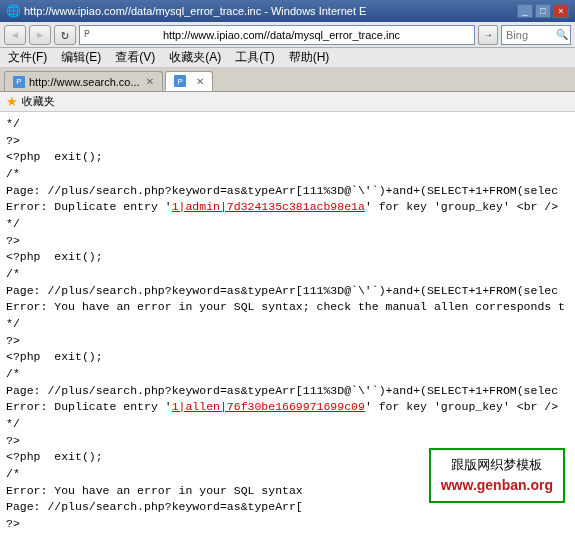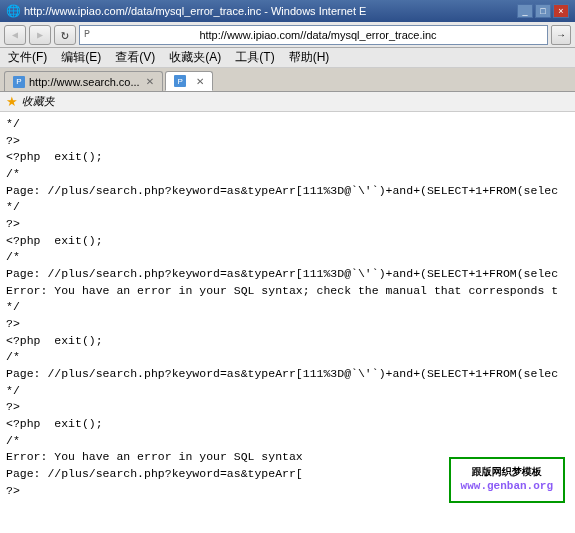--- a/index.html
+++ b/index.html
@@ -193,21 +193,21 @@
       align-items: center;
       height: 20px;
       font-family: Arial, sans-serif;
       font-size: 11px;
     }
     .favorites-star {
       color: #f0a000;
       margin-right: 4px;
       font-size: 13px;
     }
-    .favorites-text { color: #000; font-style: italic; }
+    .favorites-text { color: #000; }
 
     
     .content-area {
       background: #fff;
       padding: 4px 6px;
       overflow-y: auto;
       height: calc(533px - 22px - 26px - 20px - 24px - 20px);
       font-family: 'Courier New', Courier, monospace;
       font-size: 11.5px;
       line-height: 1.45;
@@ -223,27 +223,27 @@
       bottom: 30px;
       right: 10px;
       border: 2px solid #009900;
       padding: 6px 10px;
       background: rgba(255,255,255,0.85);
       text-align: center;
     }
     .watermark-line1 {
       color: #000;
       font-family: Arial, sans-serif;
-      font-size: 10px;
-      font-weight: bold;
+      font-size: 13px;
+      font-weight: normal;
     }
     .watermark-line2 {
-      color: #8b5cf6;
-      font-family: Liberation Mono, monospace;
-      font-size: 11px;
+      color: #b91c1c;
+      font-family: Liberation Sans, sans-serif;
+      font-size: 14px;
       font-weight: bold;
     }
     .watermark-bottom {
       color: #aaa;
       font-size: 10px;
       text-align: center;
       position: absolute;
       bottom: 10px;
       left: 0;
       right: 0;
@@ -264,20 +264,24 @@
 
 <div class="address-bar-area">
   <div class="nav-btn disabled">◀</div>
   <div class="nav-btn disabled">▶</div>
   <div class="nav-btn" style="font-size:13px;">↻</div>
   <div class="address-input-wrap">
     <span class="address-icon">P</span>
     <input class="address-input" type="text" value="http://www.ipiao.com//data/mysql_error_trace.inc" style="">
   </div>
   <div class="go-btn">→</div>
+  <div class="search-wrap">
+    <input class="search-input" type="text" placeholder="Bing" style="">
+    <span class="search-icon">🔍</span>
+  </div>
 </div>
 
 <div class="menu-bar">
   <span class="menu-item">文件(F)</span>
   <span class="menu-item">编辑(E)</span>
   <span class="menu-item">查看(V)</span>
   <span class="menu-item">收藏夹(A)</span>
   <span class="menu-item">工具(T)</span>
   <span class="menu-item">帮助(H)</span>
 </div>
@@ -298,31 +302,33 @@
   <span class="favorites-star">★</span>
   <span class="favorites-text">收藏夹</span>
 </div>
 
 <div class="content-area" style="position:relative;">
   <div class="line">*/</div>
   <div class="line">?&gt;</div>
   <div class="line">&lt;?php  exit();</div>
   <div class="line">/*</div>
   <div class="line">Page: //plus/search.php?keyword=as&amp;typeArr[111%3D@`\'`)+and+(SELECT+1+FROM(selec</div>
+  <div class="line">Error: Duplicate entry '<span class="error-link">1|admin|7d324135c381acb98e1a</span>' for key '<span>group_key</span>' &lt;br /&gt;</div>
   <div class="line">*/</div>
   <div class="line">?&gt;</div>
   <div class="line">&lt;?php  exit();</div>
   <div class="line">/*</div>
   <div class="line">Page: //plus/search.php?keyword=as&amp;typeArr[111%3D@`\'`)+and+(SELECT+1+FROM(selec</div>
-  <div class="line">Error: You have an error in your SQL syntax; check the manual <span>that</span> corresponds t</div>
+  <div class="line">Error: You have an error in your SQL syntax; check the manual <span>allen</span> corresponds t</div>
   <div class="line">*/</div>
   <div class="line">?&gt;</div>
   <div class="line">&lt;?php  exit();</div>
   <div class="line">/*</div>
   <div class="line">Page: //plus/search.php?keyword=as&amp;typeArr[111%3D@`\'`)+and+(SELECT+1+FROM(selec</div>
+  <div class="line">Error: Duplicate entry '<span class="error-link">1|allen|76f30be1669971699c09</span>' for key '<span>group_key</span>' &lt;br /&gt;</div>
   <div class="line">*/</div>
   <div class="line">?&gt;</div>
   <div class="line">&lt;?php  exit();</div>
   <div class="line">/*</div>
   <div class="line">Error: You have an error in your SQL syntax</div>
   <div class="line">Page: //plus/search.php?keyword=as&amp;typeArr[</div>
   <div class="line">?&gt;</div>
 
   <div class="watermark">
     <div class="watermark-line1">跟版网织梦模板</div>

